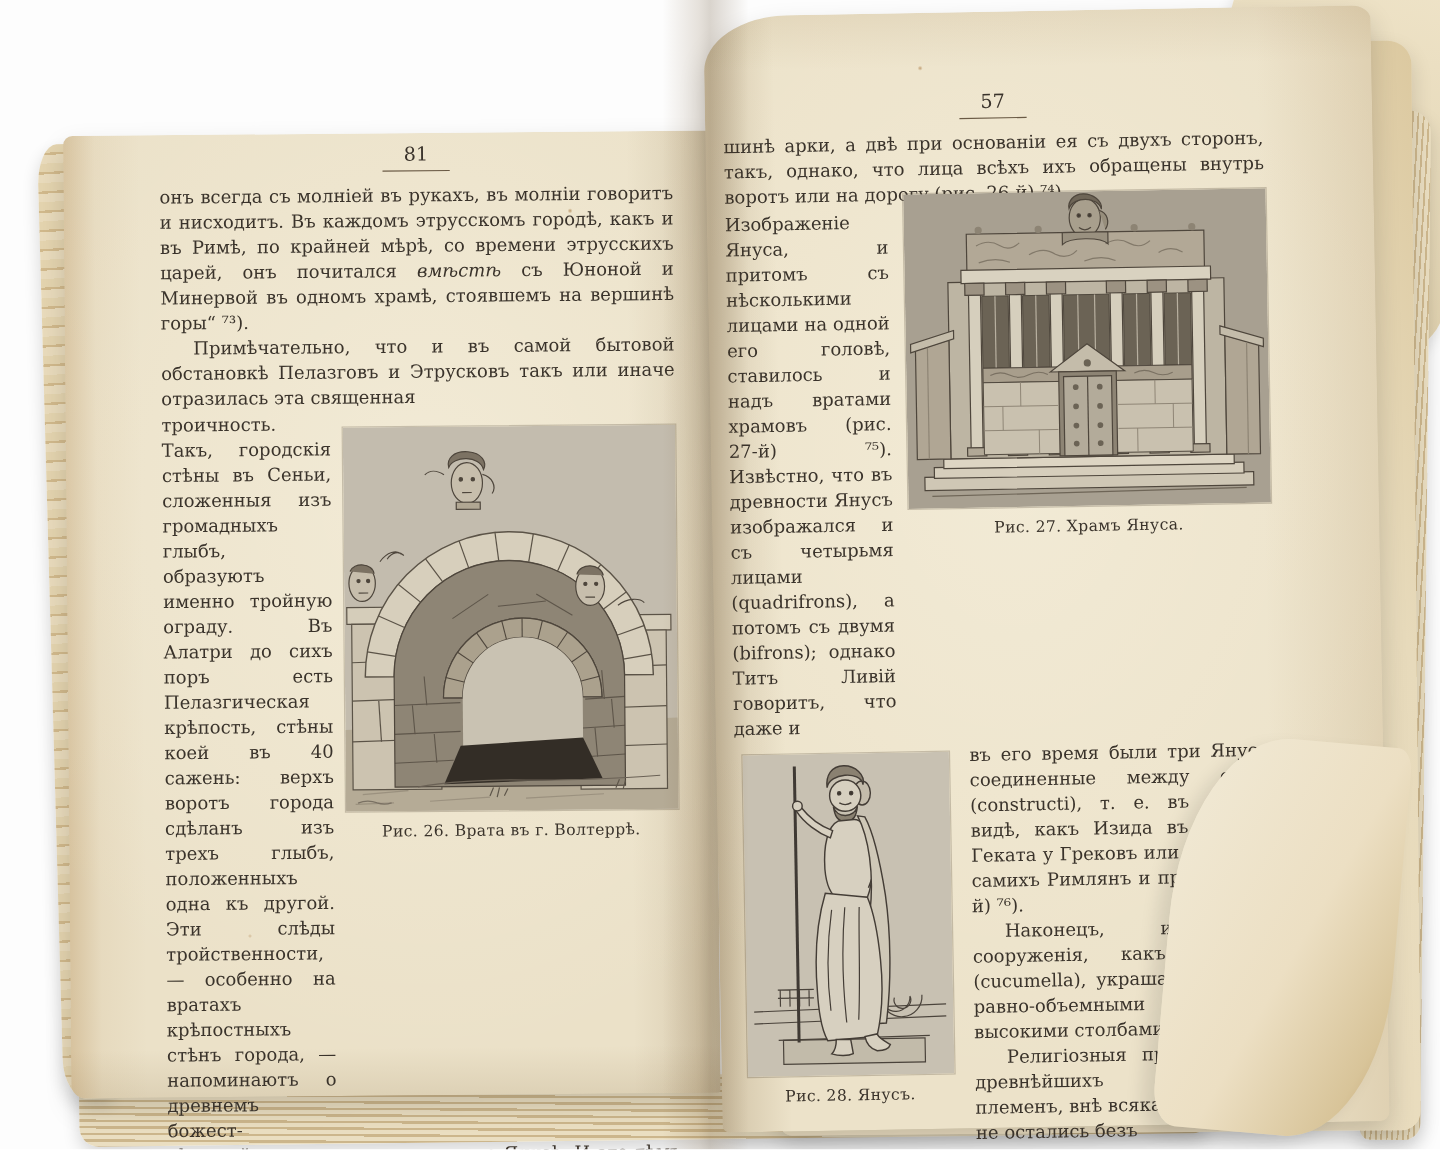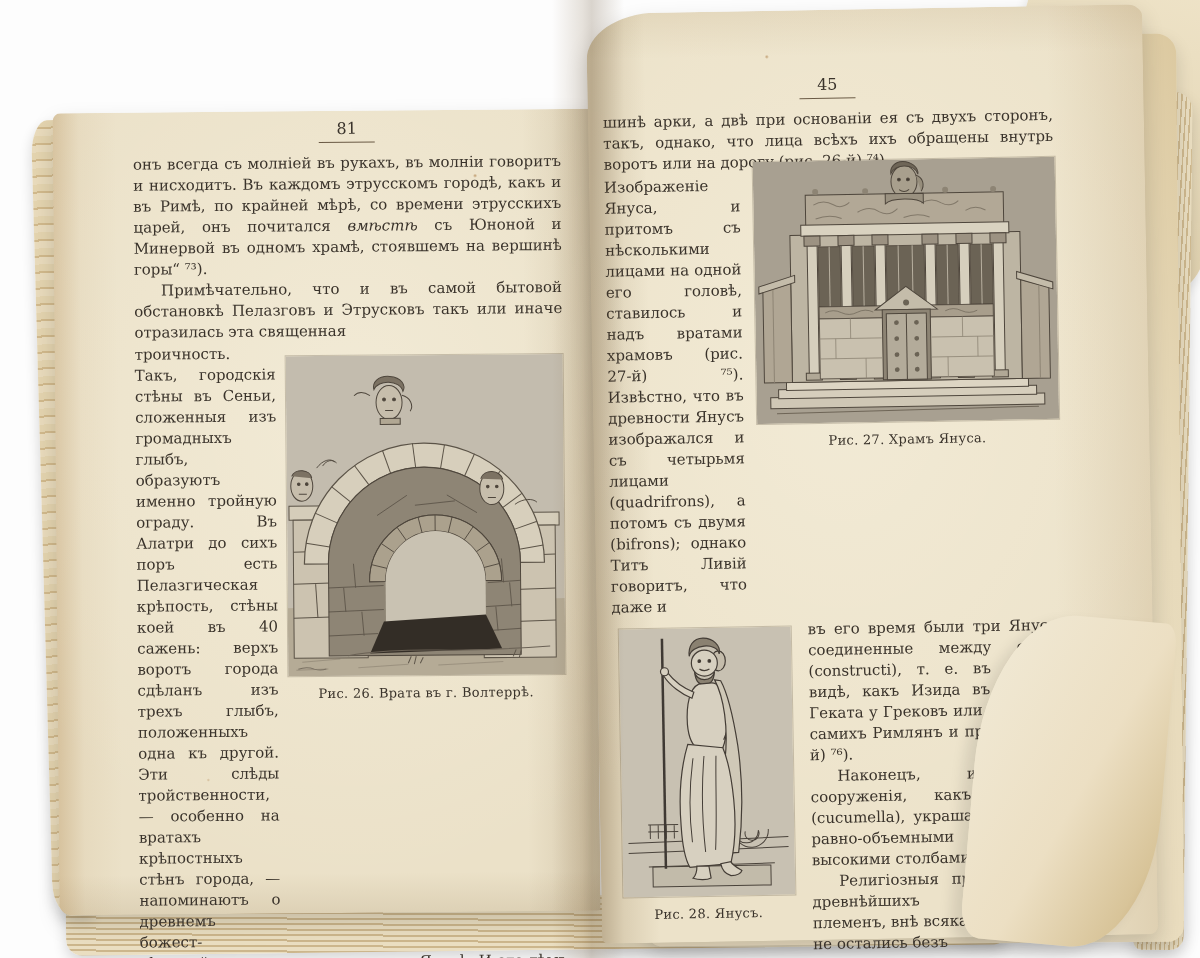--- a/index.html
+++ b/index.html
@@ -204,21 +204,21 @@
         <p class="col26">троичность. Такъ, городскія стѣны въ Сеньи, сложенныя изъ громадныхъ глыбъ, образуютъ именно тройную ограду. Въ Алатри до сихъ поръ есть Пелазгическая крѣпость, стѣны коей въ 40 сажень: верхъ воротъ города сдѣланъ изъ трехъ глыбъ, положенныхъ одна къ другой. Эти слѣды тройственности, — особенно на вратахъ крѣпостныхъ стѣнъ города, — напоминаютъ о древнемъ божест-</p>
       </div>
 
       <p>вѣ путей, входовъ и выходовъ — о Янусѣ. И это тѣмъ болѣе вѣроятно, что въ городѣ Волтеррѣ, почти въ самомъ центрѣ Этруріи, врата украшены тремя головами, изъ коихъ одна на вер-</p>
 
     </div>
   </div>
 
   <div class="page page-right">
     <div class="pr-content">
-      <p class="pagehead"><span>45</span></p>
+      <p class="pagehead"><span>57</span></p>
 
       <p>шинѣ арки, а двѣ при основаніи ея съ двухъ сторонъ, такъ, однако, что лица всѣхъ ихъ обращены внутрь воротъ или на дорогу (рис. 26-й) ⁷⁴).</p>
 
       <div class="fig-row row27">
         <div class="fig27abs">
           <svg class="plate" width="302" height="262" viewBox="0 0 302 262" xmlns="http://www.w3.org/2000/svg">
             <rect x="0" y="0" width="302" height="262" fill="#a8a091"></rect>
 
             <g stroke="#4e463c" stroke-width="1">
               <rect x="14" y="236" width="274" height="11" fill="#cfc7b5"></rect>

